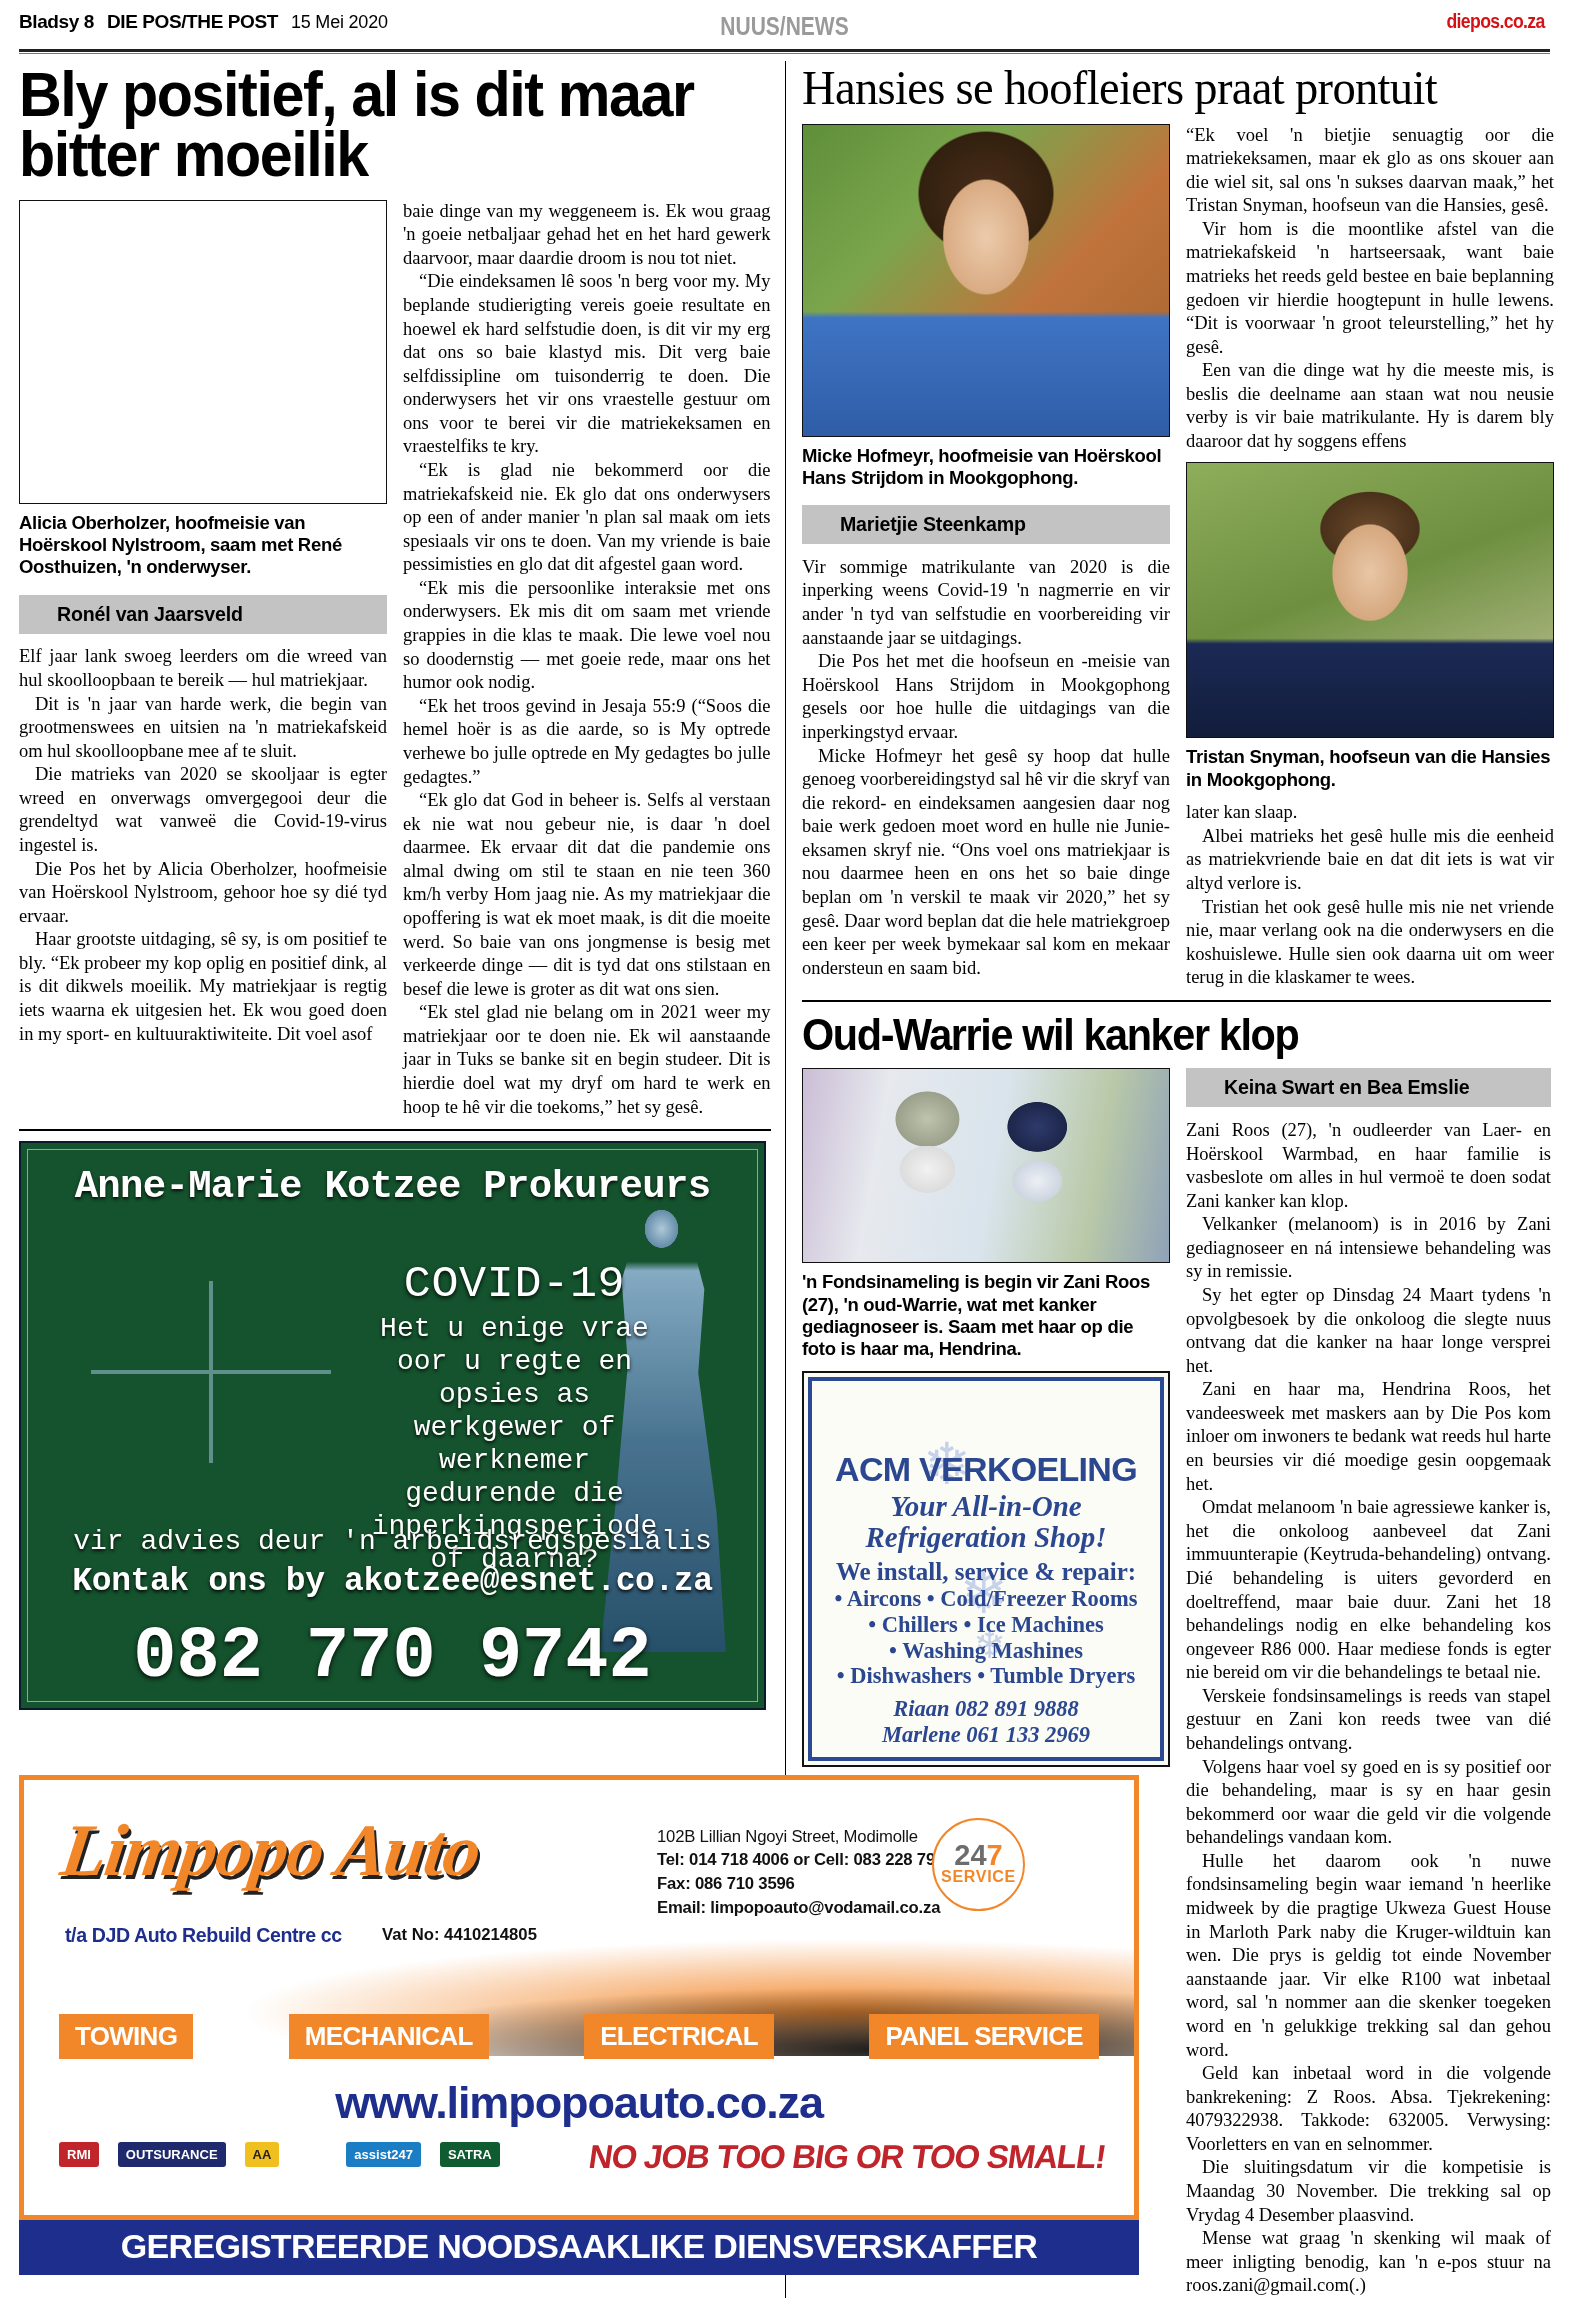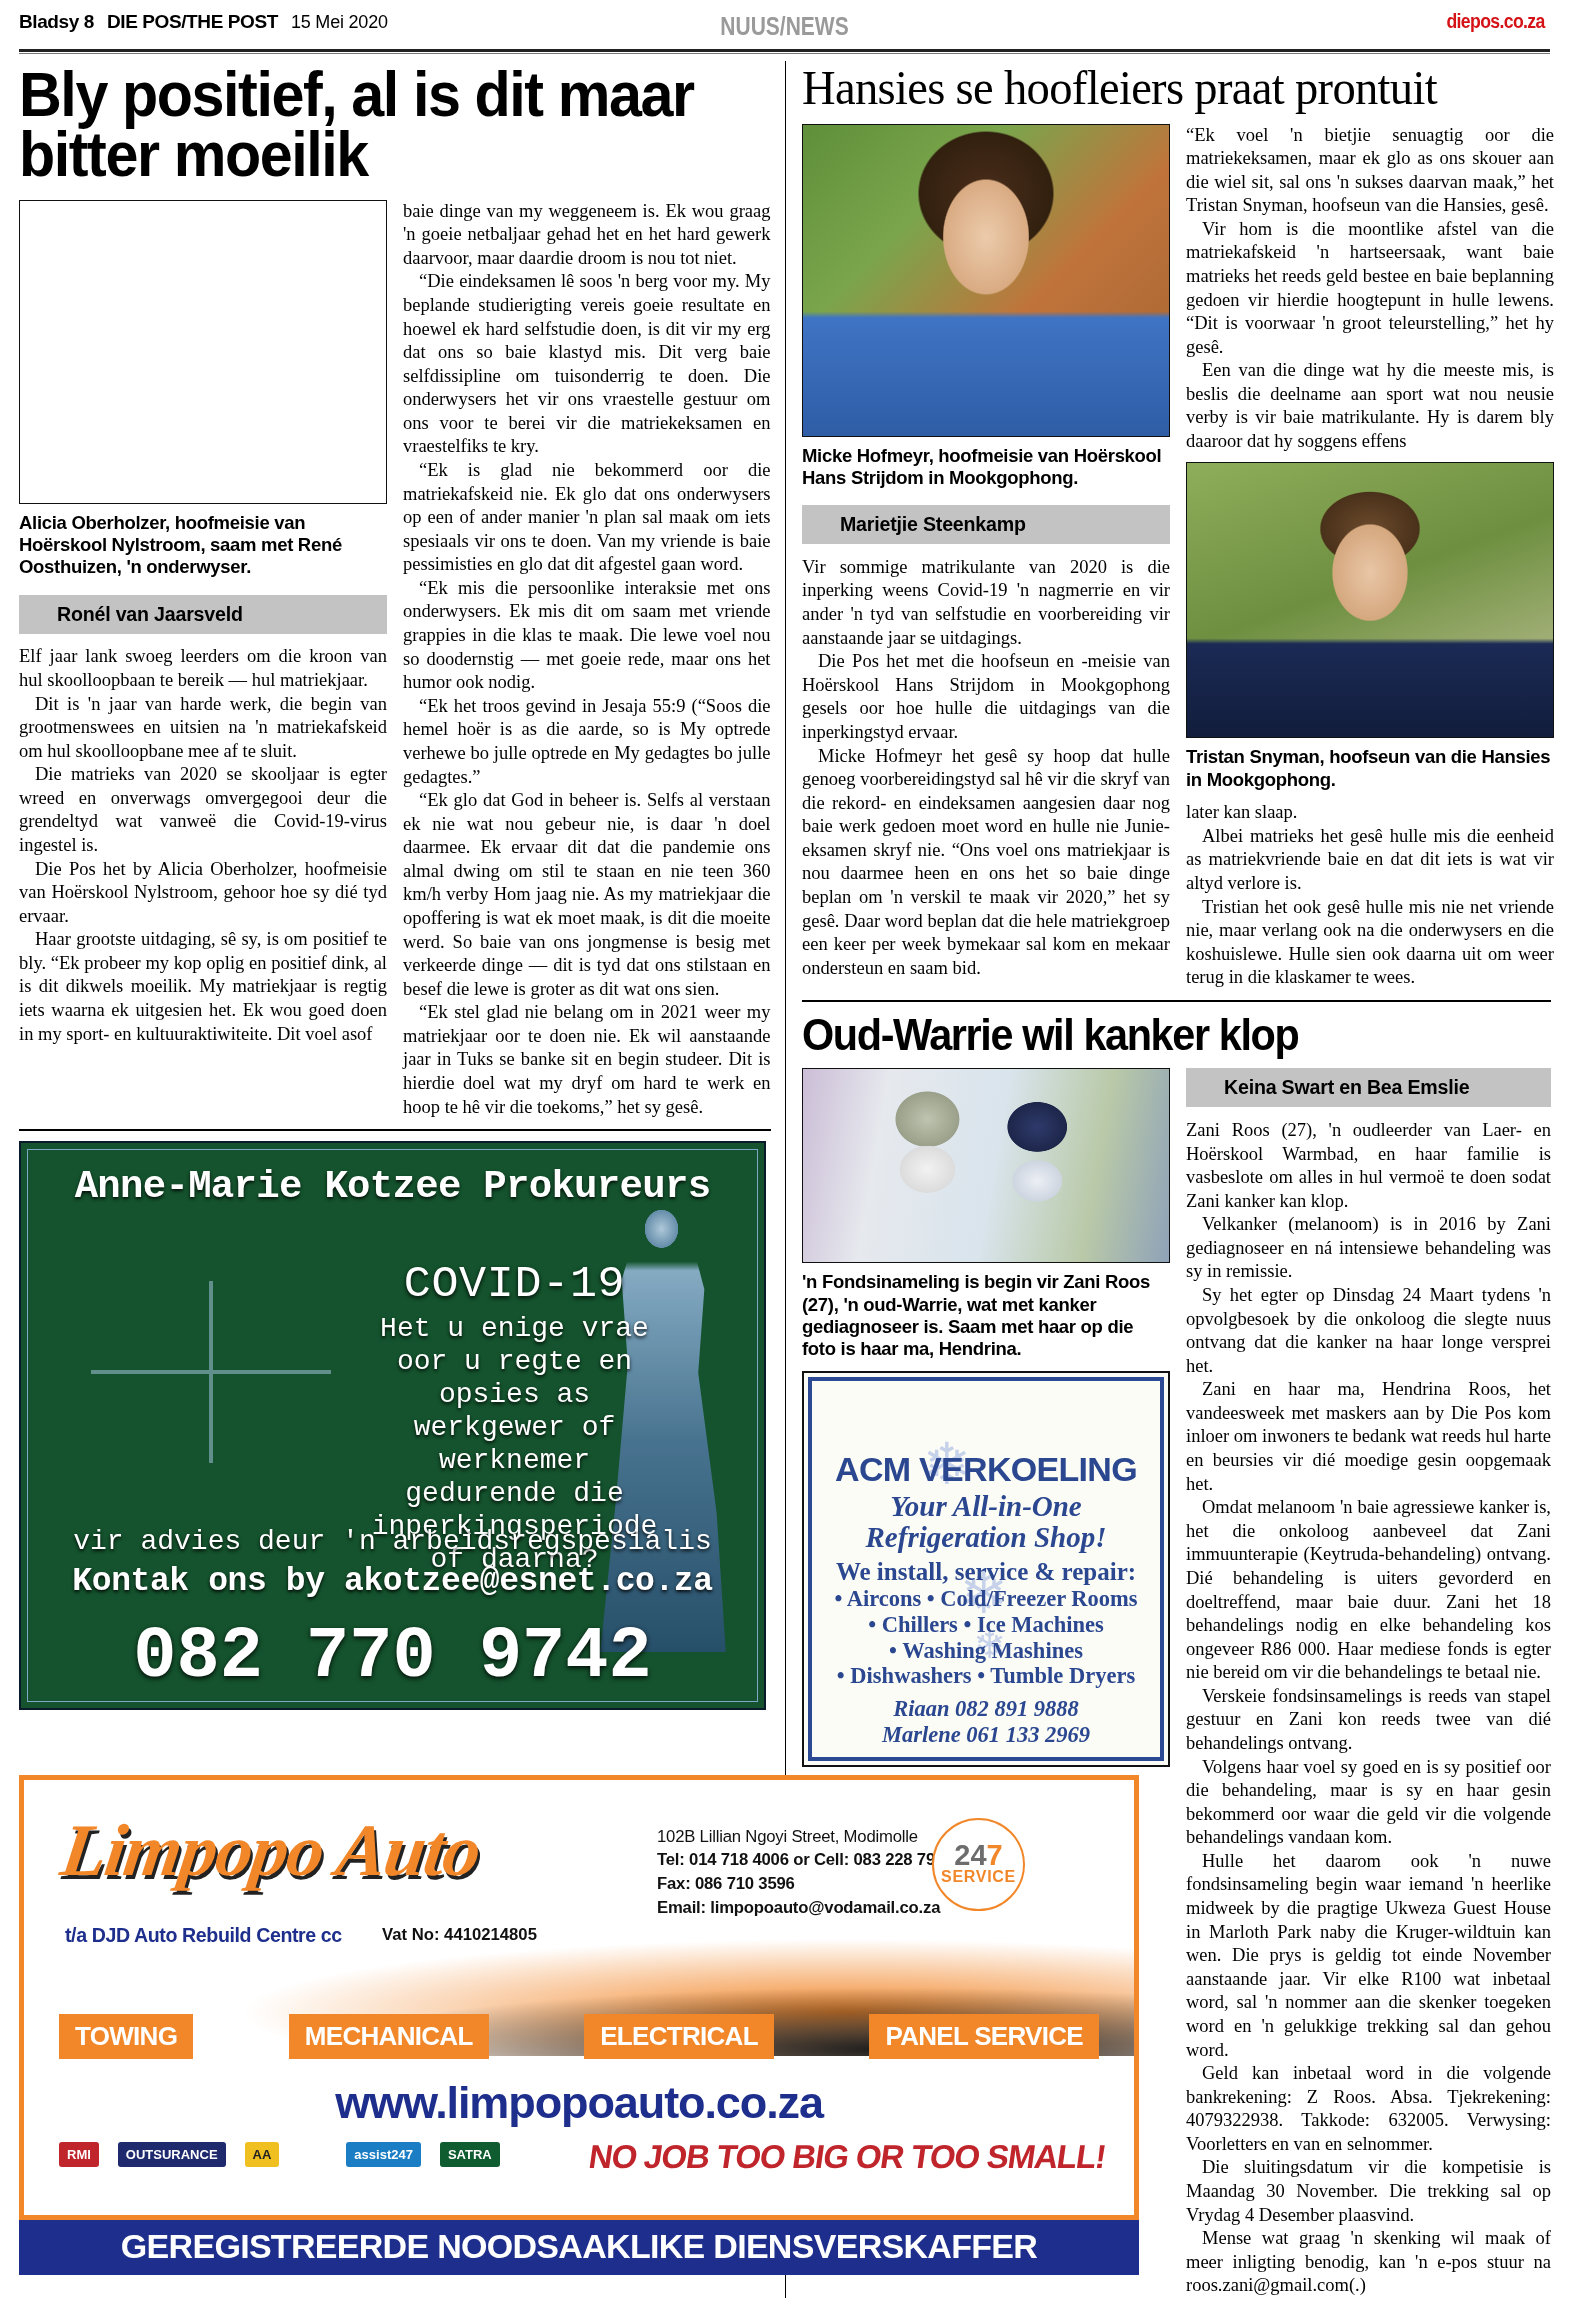--- a/index.html
+++ b/index.html
@@ -255,21 +255,21 @@
 
       <h1 class="head-left">Bly positief, al is dit maar bitter moeilik</h1>
 
       <div class="cols2">
 
         <div class="col">
           <div class="photo ph-alicia"></div>
           <div class="caption">Alicia Oberholzer, hoofmeisie van Hoërskool Nylstroom, saam met René Oosthuizen, 'n onderwyser.</div>
           <div class="byline-band">Ronél  van Jaarsveld</div>
           <div class="body-text">
-            <p class="noind">Elf jaar lank swoeg leerders om die kroon van hul skoolloopbaan te bereik — hul matriekjaar.</p>
+            <p class="noind">Elf jaar lank swoeg leerders om die wreed van hul skoolloopbaan te bereik — hul matriekjaar.</p>
             <p>Dit is 'n jaar van harde werk, die begin van grootmenswees en uitsien na 'n matriekafskeid om hul skoolloopbane mee af te sluit.</p>
             <p>Die matrieks van 2020 se skooljaar is egter wreed en onverwags omvergegooi deur die grendeltyd wat vanweë die Covid-19-virus ingestel is.</p>
             <p>Die Pos het by Alicia Oberholzer, hoofmeisie van Hoërskool Nylstroom, gehoor hoe sy dié tyd ervaar.</p>
             <p>Haar grootste uitdaging, sê sy, is om positief te bly. “Ek probeer my kop oplig en positief dink, al is dit dikwels moeilik. My matriekjaar is regtig iets waarna ek uitgesien het. Ek wou goed doen in my sport- en kultuuraktiwiteite. Dit voel asof</p>
           </div>
         </div>
 
         <div class="col">
           <div class="body-text">
             <p class="noind">baie dinge van my weggeneem is. Ek wou graag 'n goeie netbaljaar gehad het en het hard gewerk daarvoor, maar daardie droom is nou tot niet.</p>
@@ -314,21 +314,21 @@
             <p class="noind">Vir sommige matrikulante van 2020 is die inperking weens Covid-19 'n nagmerrie en vir ander 'n tyd van selfstudie en voorbereiding vir aanstaande jaar se uitdagings.</p>
             <p>Die Pos het met die hoofseun en -meisie van Hoërskool Hans Strijdom in Mookgophong gesels oor hoe hulle die uitdagings van die inperkingstyd ervaar.</p>
             <p>Micke Hofmeyr het gesê sy hoop dat hulle genoeg voorbereidingstyd sal hê vir die skryf van die rekord- en eindeksamen aangesien daar nog baie werk gedoen moet word en hulle nie Junie-eksamen skryf nie. “Ons voel ons matriekjaar is nou daarmee heen en ons het so baie dinge beplan om 'n verskil te maak vir 2020,” het sy gesê. Daar word beplan dat die hele matriekgroep een keer per week bymekaar sal kom en mekaar ondersteun en saam bid.</p>
           </div>
         </div>
 
         <div class="col">
           <div class="body-text">
             <p class="noind">“Ek voel 'n bietjie senuagtig oor die matriekeksamen, maar ek glo as ons skouer aan die wiel sit, sal ons 'n sukses daarvan maak,” het Tristan Snyman, hoofseun van die Hansies, gesê.</p>
             <p>Vir hom is die moontlike afstel van die matriekafskeid 'n hartseersaak, want baie matrieks het reeds geld bestee en baie beplanning gedoen vir hierdie hoogtepunt in hulle lewens. “Dit is voorwaar 'n groot teleurstelling,” het hy gesê.</p>
-            <p>Een van die dinge wat hy die meeste mis, is beslis die deelname aan sport wat nou neusie verby is vir baie matrikulante. Hy is darem bly daaroor dat hy soggens effens</p>
+            <p>Een van die dinge wat hy die meeste mis, is beslis die deelname aan staan wat nou neusie verby is vir baie matrikulante. Hy is darem bly daaroor dat hy soggens effens</p>
           </div>
           <div class="photo ph-tristan" style="margin-top:8.7px"></div>
           <div class="caption">Tristan Snyman, hoofseun van die Hansies in Mookgophong.</div>
           <div class="body-text" style="margin-top:10.2px">
             <p class="noind">later kan slaap.</p>
             <p>Albei matrieks het gesê hulle mis die eenheid as matriekvriende baie en dat dit iets is wat vir altyd verlore is.</p>
             <p>Tristian het ook gesê hulle mis nie net vriende nie, maar verlang ook na die onderwysers en die koshuislewe. Hulle sien ook daarna uit om weer terug in die klaskamer te wees.</p>
           </div>
         </div>
       </div>

